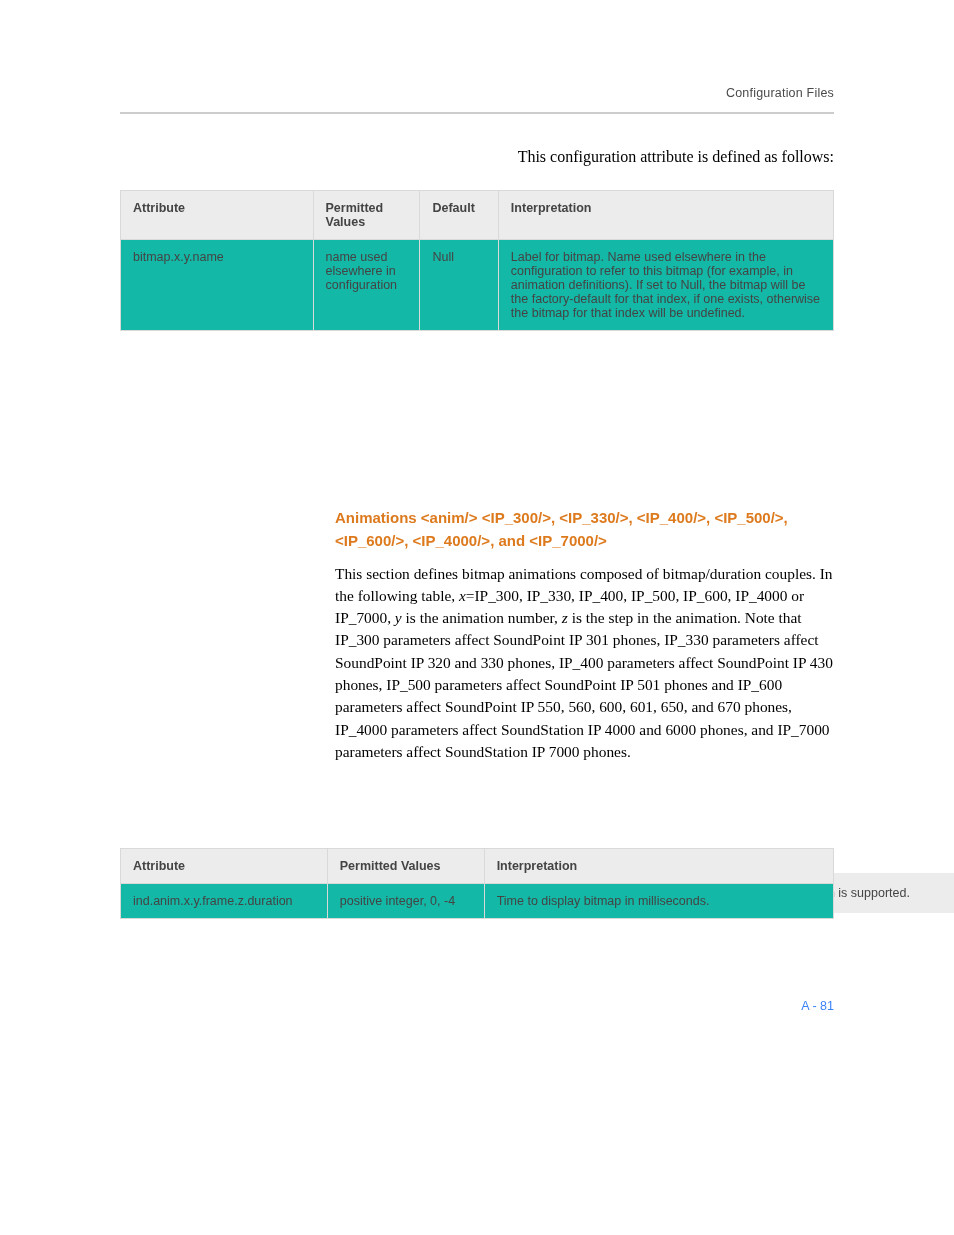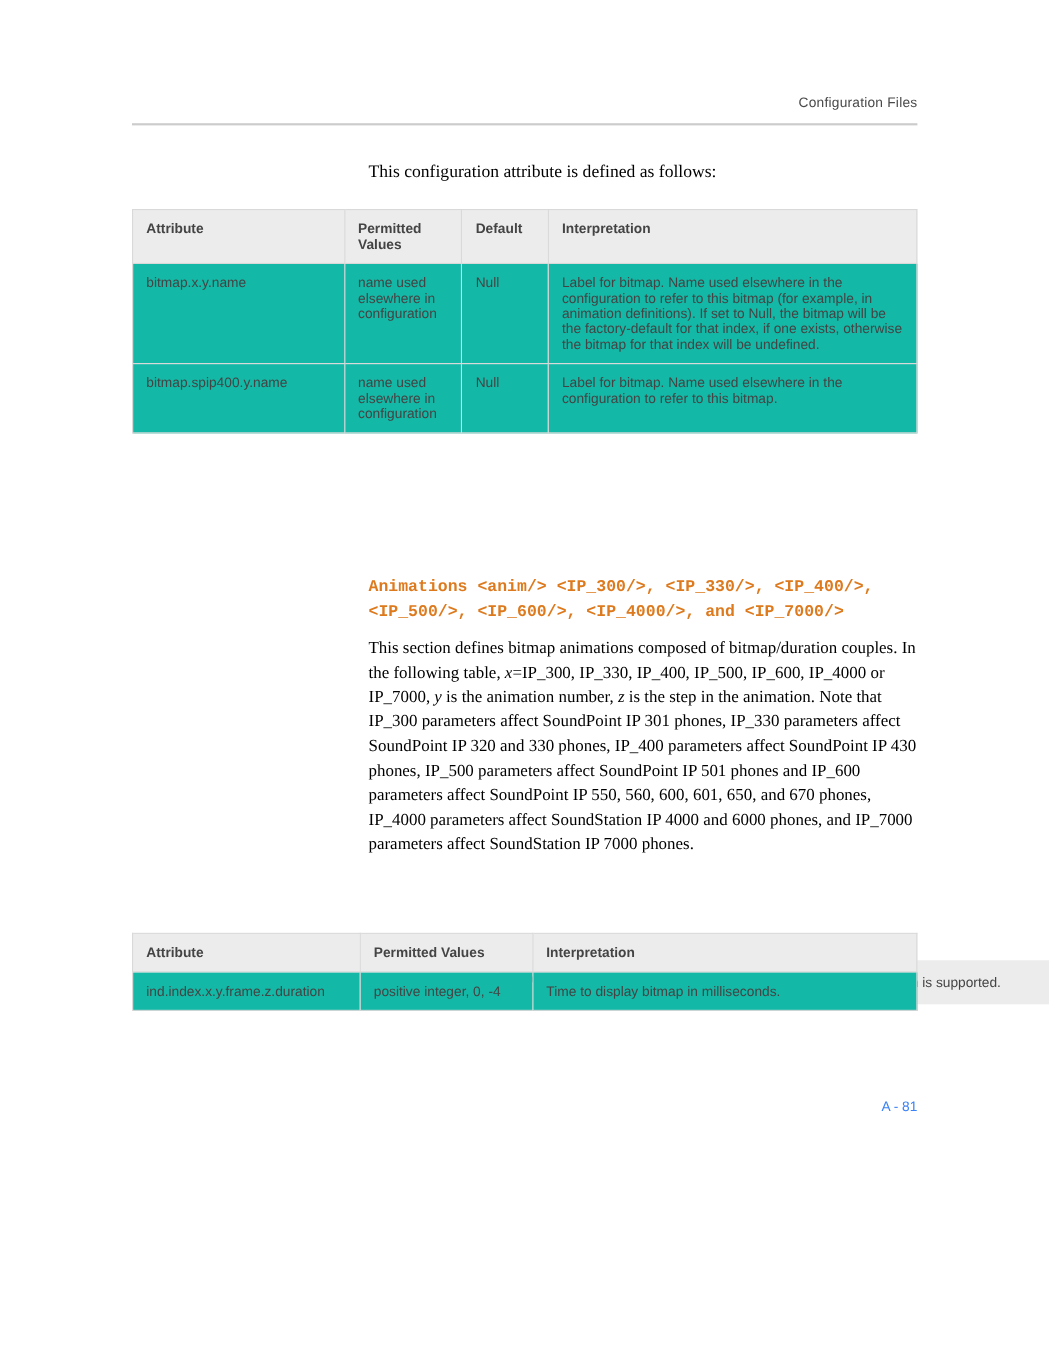--- a/index.html
+++ b/index.html
@@ -7,28 +7,28 @@
   body { font-family: "Book Antiqua", Palatino, Georgia, serif; color: #000; position: relative; }
 
   .page { position: relative; width: 954px; height: 1069px; padding: 80px 120px 60px 120px; }
 
   .running-head { position: absolute; right: 120px; top: 86px; font-family: "Futura", "Century Gothic", Arial, sans-serif; font-size: 12.5px; color: #4a4a4a; letter-spacing: .2px; }
   .hr { position: absolute; left: 120px; right: 120px; top: 112px; border-top: 2px solid #ccc; }
 
   .content { position: absolute; left: 335px; right: 120px; top: 145px; }
   .full-width { position: absolute; left: 120px; right: 120px; }
 
-  .lead { font-size: 16px; line-height: 1.45; margin-bottom: 26px; }
+  .lead { font-size: 16px; line-height: 1.45; margin-bottom: 26px; text-align: right; }
 
   table.grid { width: 100%; border-collapse: collapse; font-family: "Futura", "Century Gothic", Arial, sans-serif; font-size: 12.5px; color: #444; }
   table.grid th, table.grid td { border: 1px solid #d9d9d9; padding: 10px 12px; vertical-align: top; }
   table.grid thead th { background: #ececec; font-weight: 600; text-align: left; }
   table.grid td { background: #14b8a6; }
 
-  .section-heading { font-family: Liberation Mono, monospace; color: #dd7a1e; font-weight: 700; font-size: 15px; line-height: 1.55; margin: 32px 0 10px; }
+  .section-heading { font-family: Liberation Sans, sans-serif; color: #dd7a1e; font-weight: 700; font-size: 15px; line-height: 1.55; margin: 16px 0 10px; }
 
   .body { font-size: 15.4px; line-height: 1.45; }
   .body em.var { font-style: italic; }
 
   .note-box { background: #ececec; padding: 10px 14px 10px 14px; margin-top: 18px; }
   .note-box .note-label { font-family: "Futura", "Century Gothic", Arial, sans-serif; font-weight: 700; font-size: 12.5px; text-align: left; color: #333; width: 55px; display: inline-block; vertical-align: top; }
   .note-box .note-text { font-family: "Futura", "Century Gothic", Arial, sans-serif; font-size: 12.5px; color: #444; line-height: 1.6; display: inline-block; width: calc(100% - 70px); vertical-align: top; }
   .note-full { position: relative; }
   .note-icon { display: inline-block; width: 20px; height: 20px; vertical-align: top; margin-right: 6px; }
   .note-icon svg { display: block; }
@@ -73,26 +73,20 @@
           <th>Interpretation</th>
         </tr>
       </thead>
       <tbody>
         <tr>
           <td>bitmap.x.y.name</td>
           <td>name used elsewhere in configuration</td>
           <td>Null</td>
           <td>Label for bitmap. Name used elsewhere in the configuration to refer to this bitmap (for example, in animation definitions). If set to Null, the bitmap will be the factory-default for that index, if one exists, otherwise the bitmap for that index will be undefined.</td>
         </tr>
-        <tr>
-          <td>bitmap.spip400.y.name</td>
-          <td>name used elsewhere in configuration</td>
-          <td>Null</td>
-          <td>Label for bitmap. Name used elsewhere in the configuration to refer to this bitmap.</td>
-        </tr>
       </tbody>
     </table>
   </div>
 
   <div class="content" style="top: 490px;">
     <h3 class="section-heading">Animations &lt;anim/&gt; &lt;IP_300/&gt;, &lt;IP_330/&gt;, &lt;IP_400/&gt;, &lt;IP_500/&gt;, &lt;IP_600/&gt;, &lt;IP_4000/&gt;, and &lt;IP_7000/&gt;</h3>
     <p class="body">
       <span>This section defines bitmap animations composed of bitmap/duration couples. In the following table, </span><em class="var">x</em><span>=IP_300, IP_330, IP_400, IP_500, IP_600, IP_4000 or IP_7000, </span><em class="var">y</em><span> is the animation number, </span><em class="var">z</em><span> is the step in the animation. Note that IP_300 parameters affect SoundPoint IP 301 phones, IP_330 parameters affect SoundPoint IP 320 and 330 phones, IP_400 parameters affect SoundPoint IP 430 phones, IP_500 parameters affect SoundPoint IP 501 phones and IP_600 parameters affect SoundPoint IP 550, 560, 600, 601, 650, and 670 phones, IP_4000 parameters affect SoundStation IP 4000 and 6000 phones, and IP_7000 parameters affect SoundStation IP 7000 phones.</span>
     </p>
   </div>
@@ -126,21 +120,21 @@
         </colgroup>
       <thead>
         <tr>
           <th>Attribute</th>
           <th>Permitted Values</th>
           <th>Interpretation</th>
         </tr>
       </thead>
       <tbody>
         <tr>
-          <td>ind.index.x.y.frame.z.duration</td>
+          <td>ind.anim.x.y.frame.z.duration</td>
           <td>positive integer, 0, -4</td>
           <td>Time to display bitmap in milliseconds.</td>
         </tr>
       </tbody>
     </table>
   </div>
 
   <div class="page-num">A - 81</div>
 </div>
 

